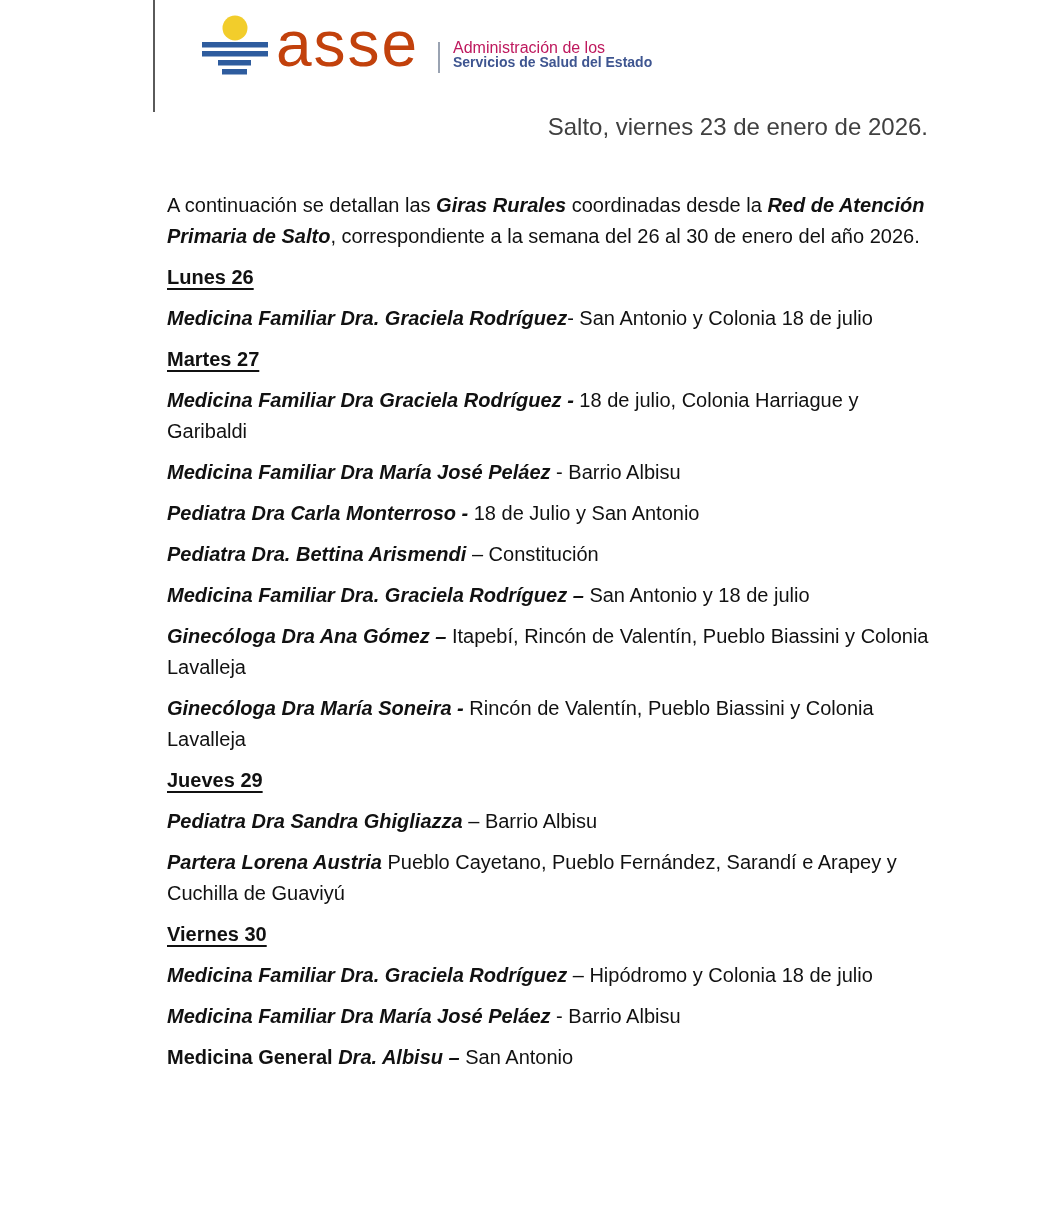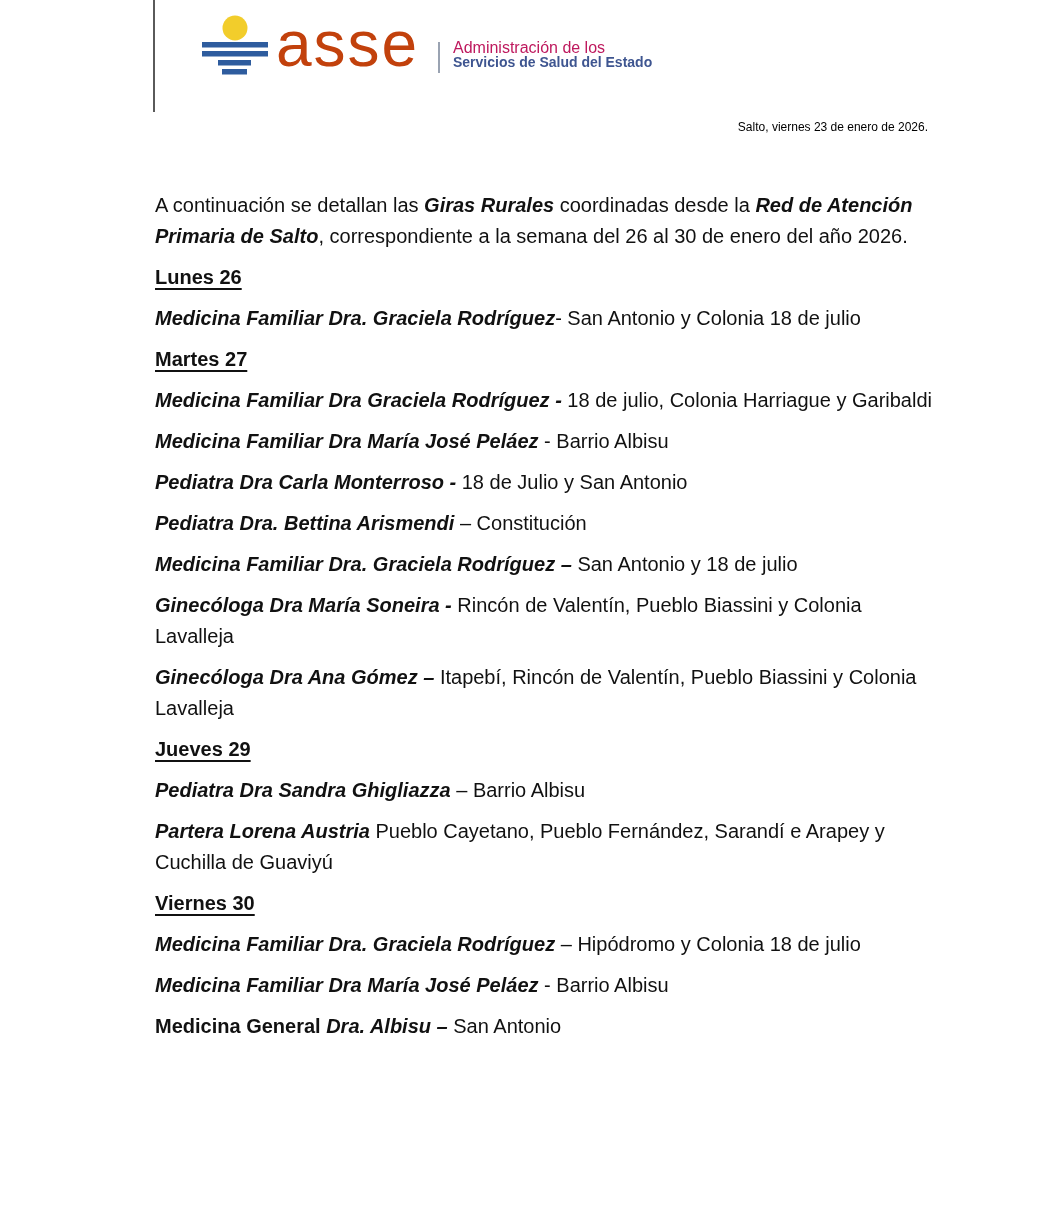--- a/index.html
+++ b/index.html
@@ -13,27 +13,27 @@
   .logo-mark{position:absolute;left:200px;top:12px;width:72px;height:66px;}
   .brand-word{
     position:absolute;left:276px;top:12px;font-size:64px;line-height:64px;
     letter-spacing:2px;color:#c2410c;font-weight:400;
   }
   .logo-sep{position:absolute;left:438px;top:42px;width:2px;height:31px;background:#9aa3b2;}
   .org-lines{position:absolute;left:453px;top:40px;line-height:15px;}
   .org-line1{font-size:16px;color:#be185d;}
   .org-line2{font-size:14px;font-weight:bold;color:#3e5590;}
   .date-line{
-    position:absolute;top:113px;right:122px;font-size:12px;line-height:28px;color:#000000;
+    position:absolute;top:113px;right:122px;font-size:24px;line-height:28px;color:#404040;
   }
   .content{
     position:absolute;left:155px;top:190px;width:777px;
     font-size:20px;line-height:31px;color:#111;
   }
-  .content p{margin:0 0 10px 0;}
+  .content p{margin:0 0 10px 12px;}
   .day-heading{font-weight:bold;}
   .day-heading .underline{
     text-decoration:underline;text-decoration-thickness:2px;text-underline-offset:4px;
   }
   .gap-before{margin-top:30px !important;}
   .seg.regular{font-weight:normal;font-style:normal;}
   .seg.bold{font-weight:bold;font-style:normal;}
   .seg.bold-italic{font-weight:bold;font-style:italic;}
 </style>
 </head>
@@ -63,22 +63,22 @@
   <p><span class="seg regular">A continuación se detallan las </span><span class="seg bold-italic">Giras Rurales</span><span class="seg regular"> coordinadas desde la </span><span class="seg bold-italic">Red de Atención Primaria de Salto</span><span class="seg regular">, correspondiente a la semana del 26 al 30 de enero del año 2026.</span></p>
   <div>
       <p class="day-heading"><span class="underline">Lunes 26</span></p>
       <p class="entry"><span class="seg bold-italic">Medicina Familiar Dra. Graciela Rodríguez</span><span class="seg regular">- San Antonio y Colonia 18 de julio</span></p>
       <p class="day-heading"><span class="underline">Martes 27</span></p>
       <p class="entry"><span class="seg bold-italic">Medicina Familiar Dra Graciela Rodríguez - </span><span class="seg regular">18 de julio, Colonia Harriague y Garibaldi</span></p>
       <p class="entry"><span class="seg bold-italic">Medicina Familiar Dra María José Peláez</span><span class="seg regular"> - Barrio Albisu</span></p>
       <p class="entry"><span class="seg bold-italic">Pediatra Dra Carla Monterroso - </span><span class="seg regular">18 de Julio y San Antonio</span></p>
       <p class="entry"><span class="seg bold-italic">Pediatra Dra. Bettina Arismendi</span><span class="seg regular"> – Constitución</span></p>
       <p class="entry"><span class="seg bold-italic">Medicina Familiar Dra. Graciela Rodríguez – </span><span class="seg regular">San Antonio y 18 de julio</span></p>
+      <p class="entry"><span class="seg bold-italic">Ginecóloga Dra Ana Gómez – </span><span class="seg regular">Itapebí, Rincón de Valentín, Pueblo Biassini y Colonia Lavalleja</span></p>
       <p class="entry"><span class="seg bold-italic">Ginecóloga Dra María Soneira - </span><span class="seg regular">Rincón de Valentín, Pueblo Biassini y Colonia Lavalleja</span></p>
-      <p class="entry"><span class="seg bold-italic">Ginecóloga Dra Ana Gómez – </span><span class="seg regular">Itapebí, Rincón de Valentín, Pueblo Biassini y Colonia Lavalleja</span></p>
       <p class="day-heading"><span class="underline">Jueves 29</span></p>
       <p class="entry"><span class="seg bold-italic">Pediatra Dra Sandra Ghigliazza</span><span class="seg regular"> – Barrio Albisu</span></p>
       <p class="entry"><span class="seg bold-italic">Partera Lorena Austria</span><span class="seg regular"> Pueblo Cayetano, Pueblo Fernández, Sarandí e Arapey y Cuchilla de Guaviyú</span></p>
       <p class="day-heading"><span class="underline">Viernes 30</span></p>
       <p class="entry"><span class="seg bold-italic">Medicina Familiar Dra. Graciela Rodríguez</span><span class="seg regular"> – Hipódromo y Colonia 18 de julio</span></p>
       <p class="entry"><span class="seg bold-italic">Medicina Familiar Dra María José Peláez</span><span class="seg regular"> - Barrio Albisu</span></p>
       <p class="entry"><span class="seg bold">Medicina General </span><span class="seg bold-italic">Dra. Albisu – </span><span class="seg regular">San Antonio</span></p>
     </div>
 </div>
 

